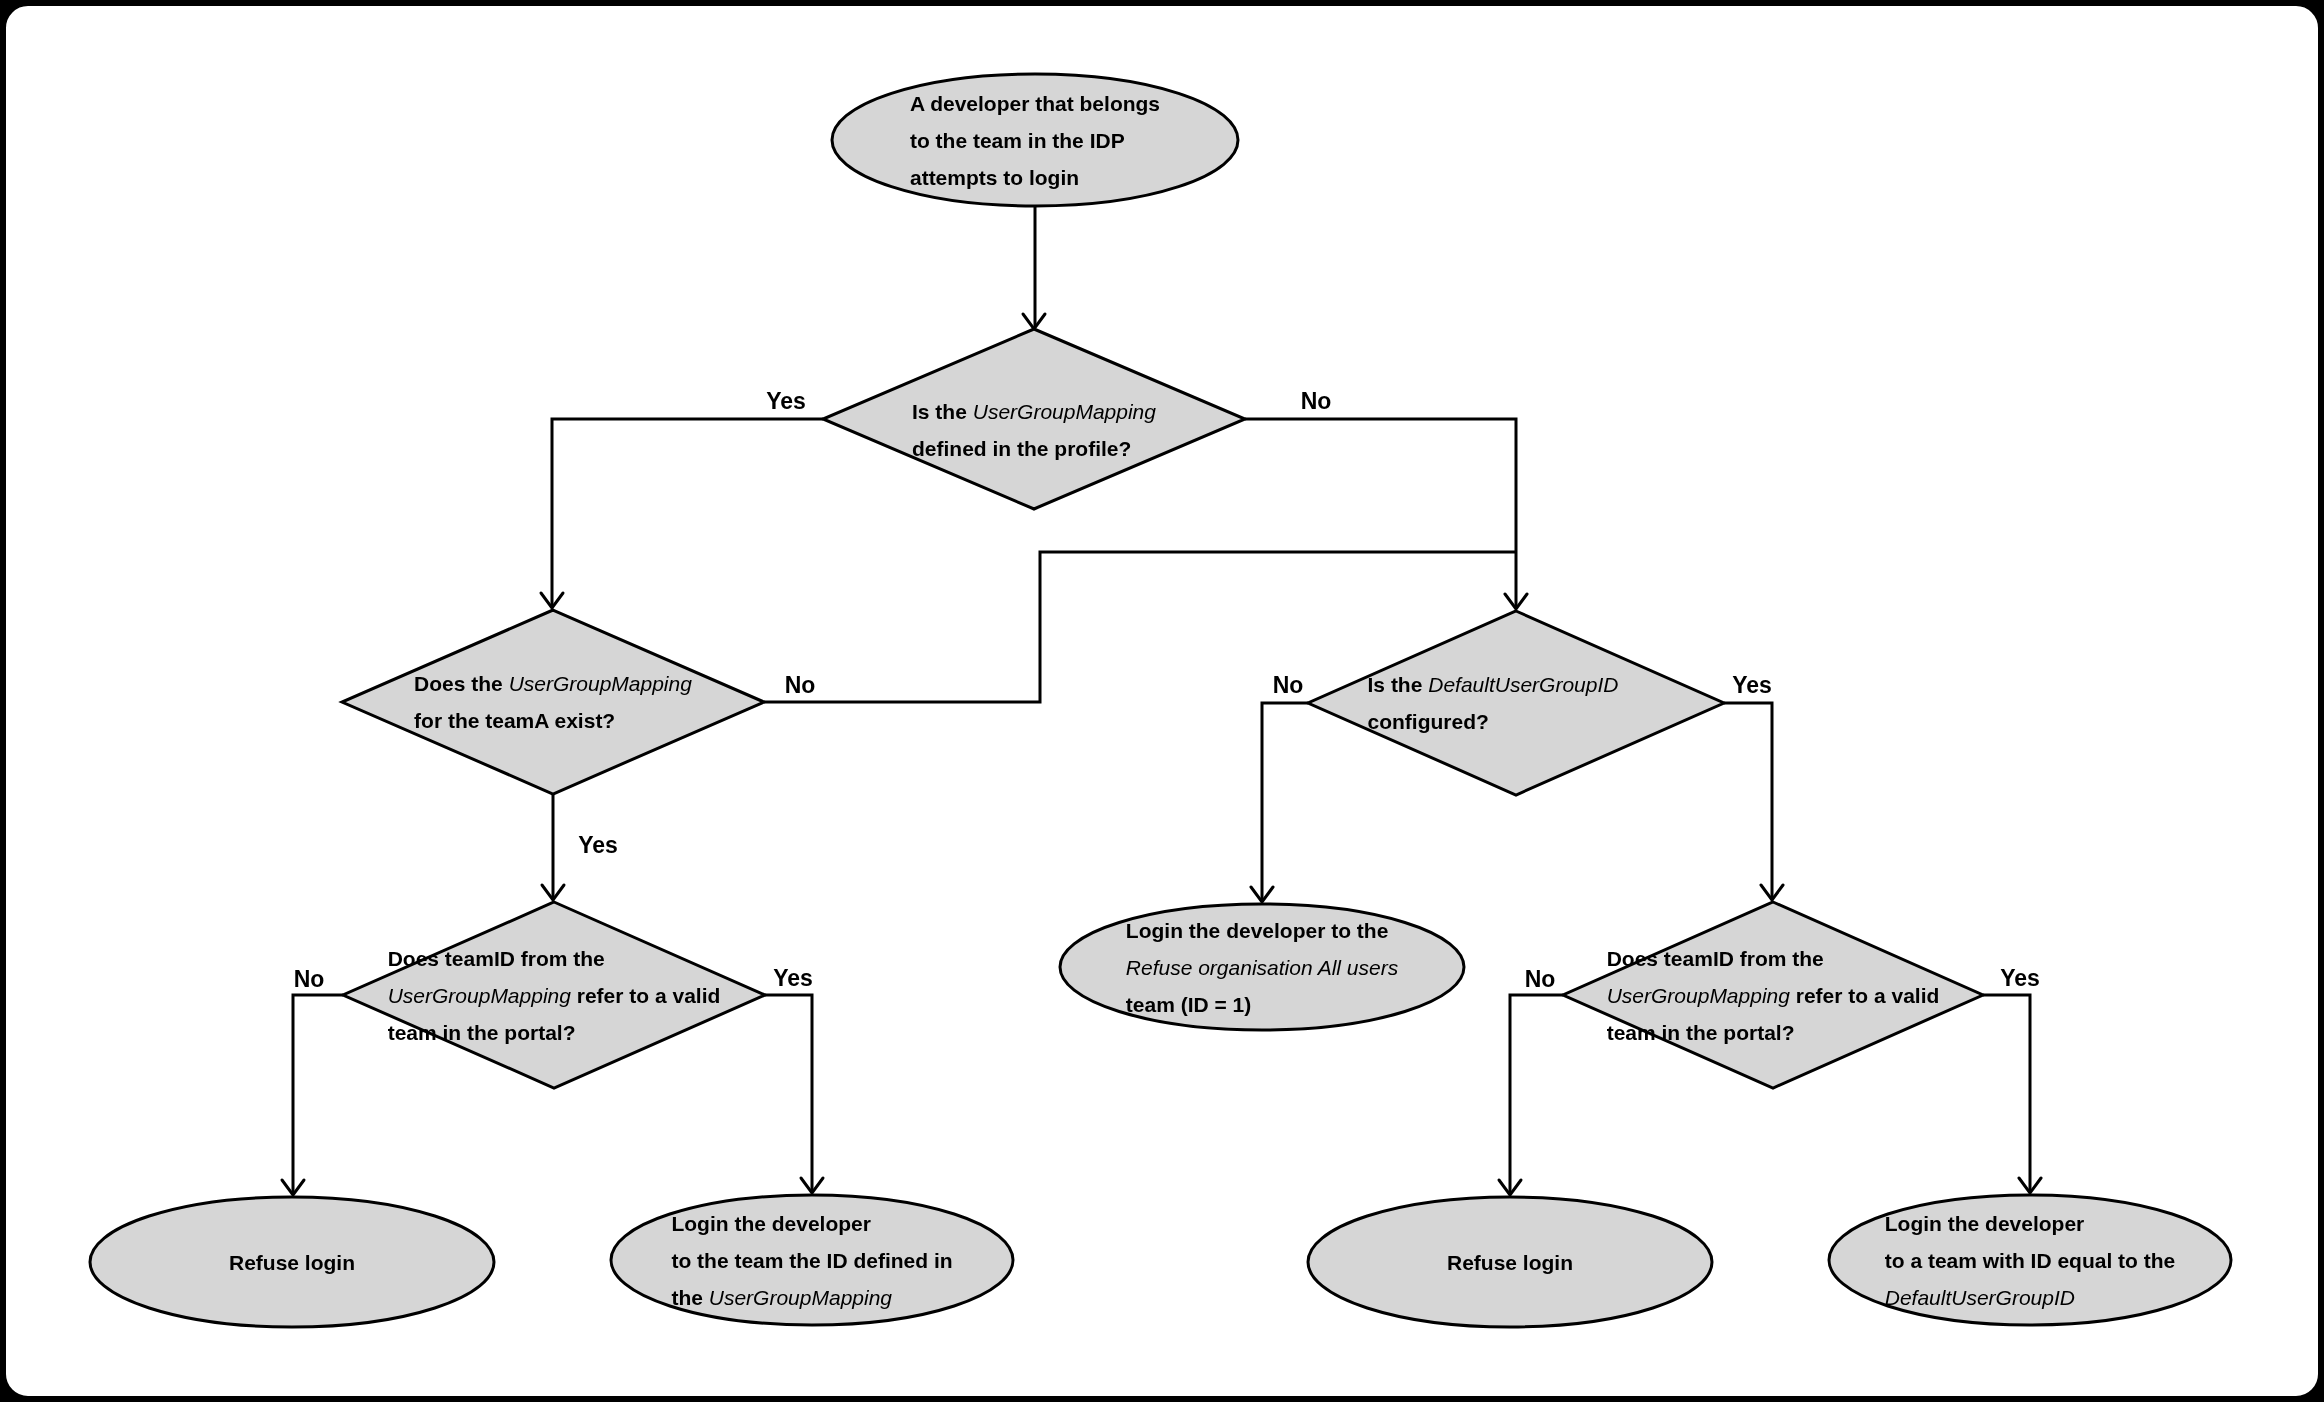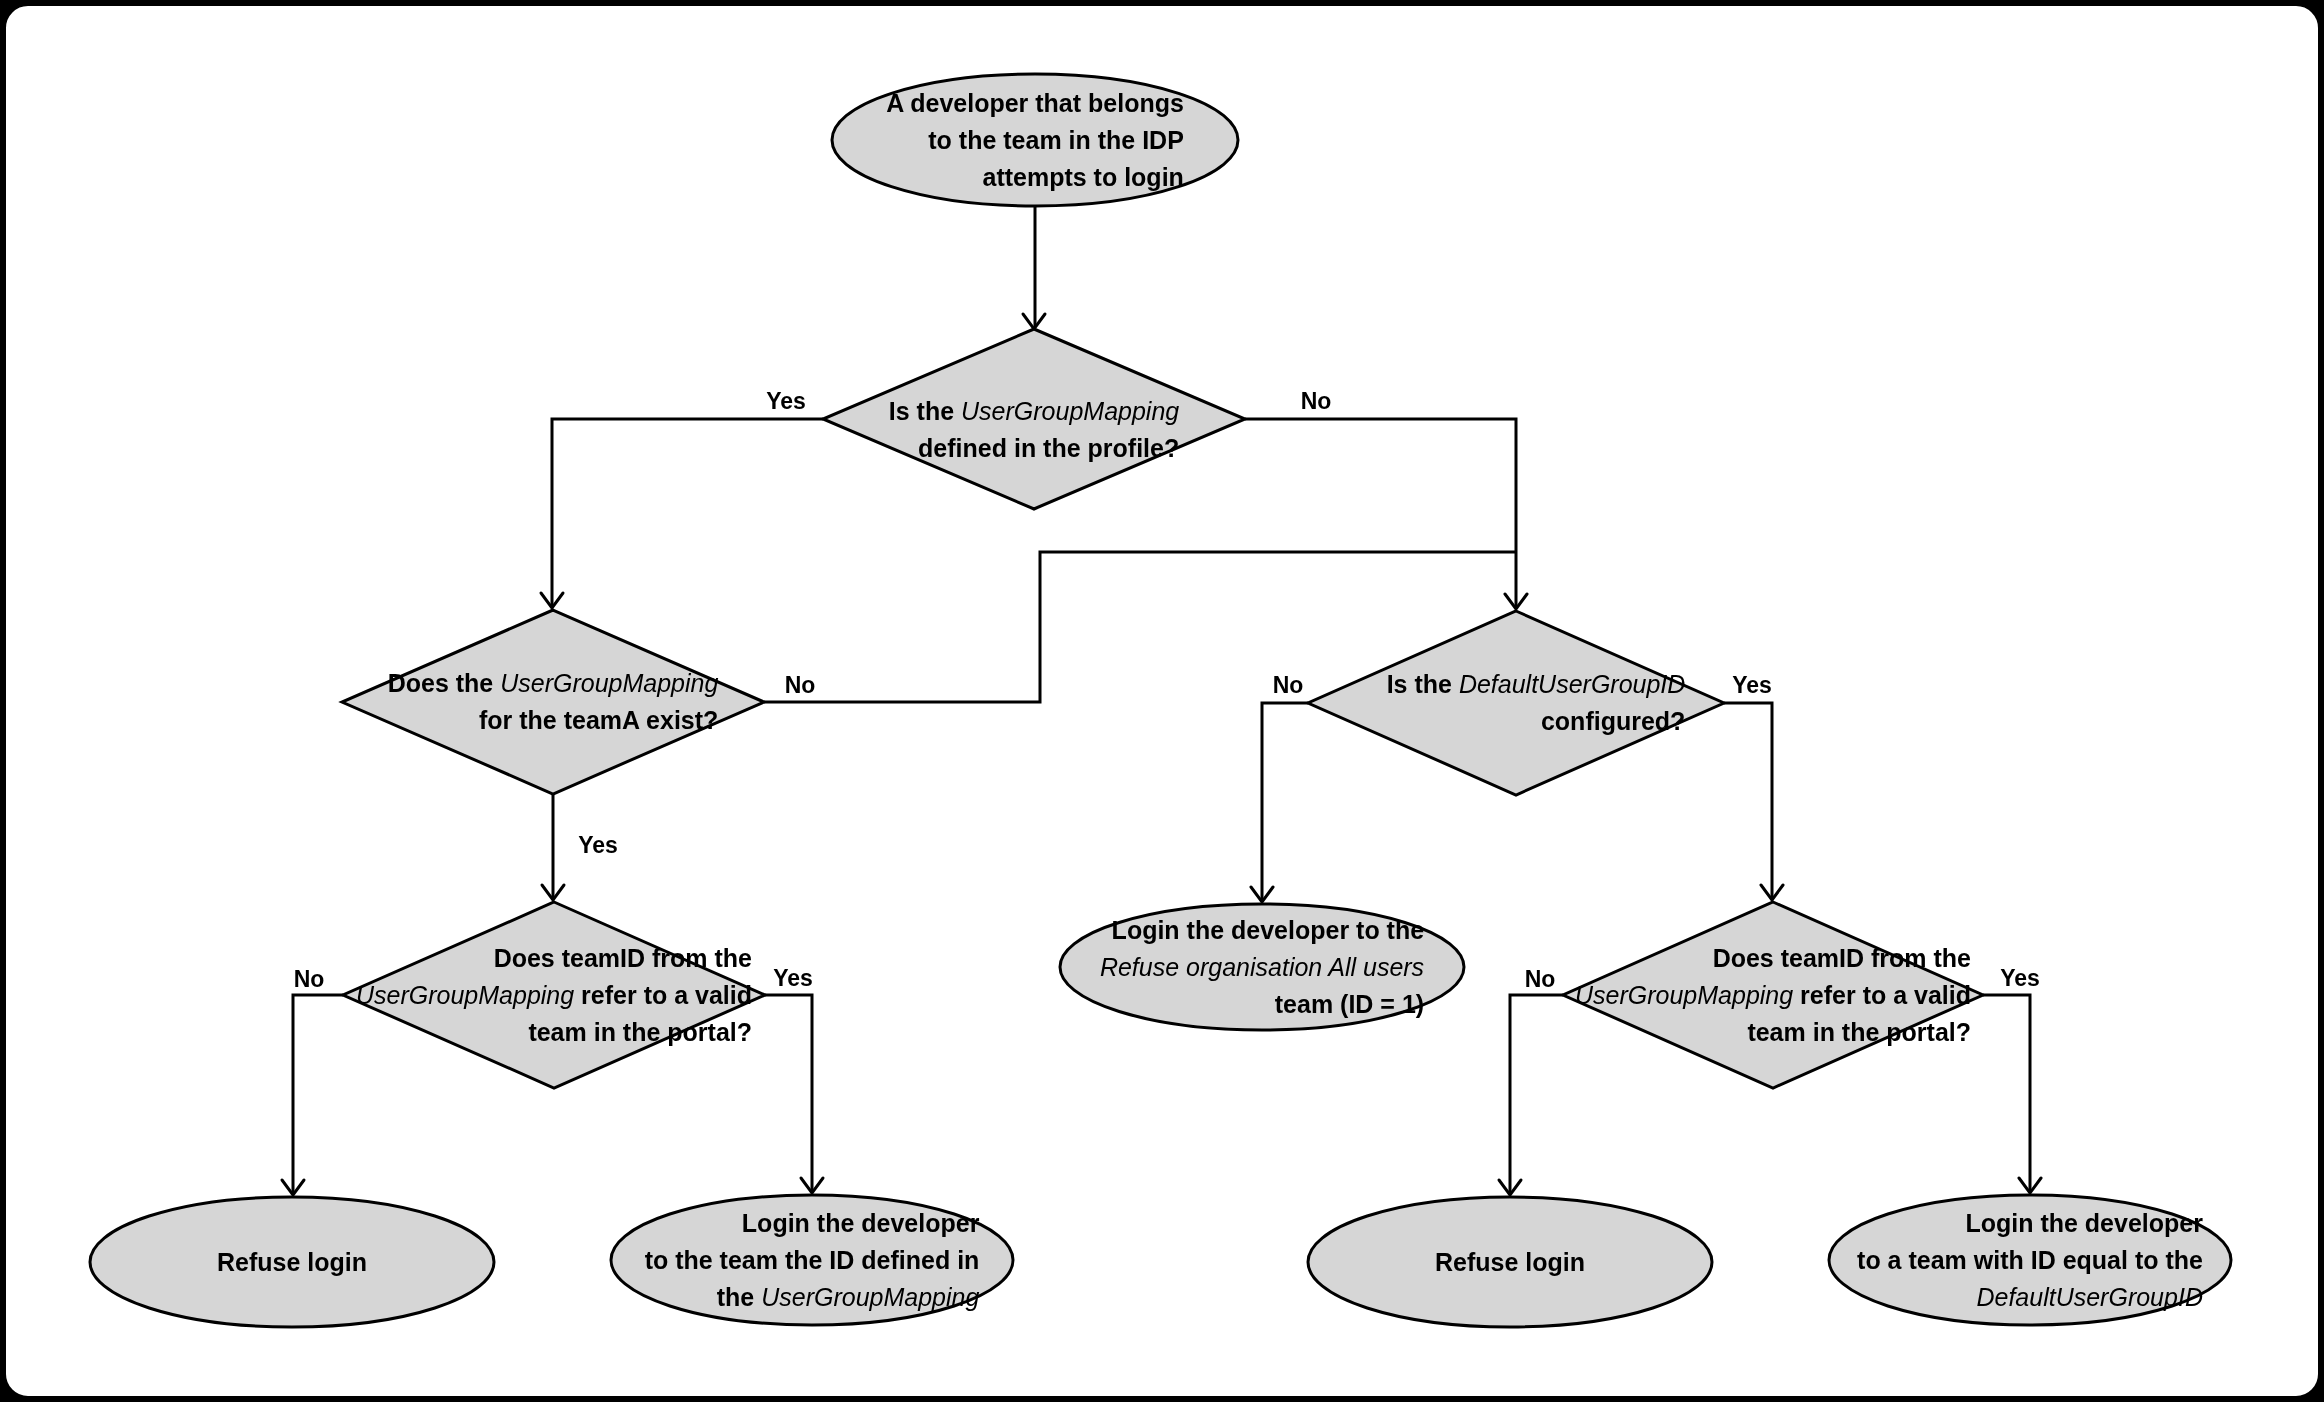--- a/index.html
+++ b/index.html
@@ -11,21 +11,21 @@
   .sheet{
     position:absolute;inset:0;box-sizing:border-box;
     background:#fff;border:6px solid #000;border-radius:28px;
   }
   svg.diagram{position:absolute;left:0;top:0;width:2324px;height:1402px;}
   .shape{fill:#d6d6d6;stroke:#000;stroke-width:3;}
   .edge{fill:none;stroke:#000;stroke-width:3;}
   .arrow{fill:none;stroke:#000;stroke-width:3;stroke-linecap:round;}
   .node-label{
     position:absolute;transform:translate(-50%,-50%);
-    text-align:right;font-size:25px;line-height:37px;
+    text-align:left;font-size:21px;line-height:37px;
     font-weight:bold;color:#000;white-space:nowrap;
   }
   .node-label .it{font-style:italic;font-weight:normal;}
   .edge-label{
     position:absolute;transform:translate(-50%,-50%);
     font-size:23px;font-weight:bold;color:#000;
     background:#fff;padding:0 3px;white-space:nowrap;
   }
 </style>
 </head>
@@ -80,21 +80,21 @@
     <ellipse class="shape" cx="812" cy="1260" rx="201" ry="65"></ellipse>
     <ellipse class="shape" cx="1262" cy="967" rx="202" ry="63"></ellipse>
     <ellipse class="shape" cx="1510" cy="1262" rx="202" ry="65"></ellipse>
     <ellipse class="shape" cx="2030" cy="1260" rx="201" ry="65"></ellipse>
   </g>
 </svg>
 
 <div class="node-label" style="left:1035px;top:140px"><span>A developer that belongs</span><br><span>to the team in the IDP</span><br><span>attempts to login</span></div>
 <div class="node-label" style="left:1034px;top:430px"><span>Is the </span><span class="it">UserGroupMapping</span><br><span>defined in the profile?</span></div>
 <div class="node-label" style="left:553px;top:702px"><span>Does the </span><span class="it">UserGroupMapping</span><br><span>for the teamA exist?</span></div>
-<div class="node-label" style="left:1536px;top:703px"><span>Is the </span><span class="it">DefaultUserGroupID</span><br><span>configured?</span></div>
+<div class="node-label" style="left:1493px;top:703px"><span>Is the </span><span class="it">DefaultUserGroupID</span><br><span>configured?</span></div>
 <div class="node-label" style="left:554px;top:995px"><span>Does teamID from the</span><br><span class="it">UserGroupMapping</span><span> refer to a valid</span><br><span>team in the portal?</span></div>
 <div class="node-label" style="left:1773px;top:995px"><span>Does teamID from the</span><br><span class="it">UserGroupMapping</span><span> refer to a valid</span><br><span>team in the portal?</span></div>
 <div class="node-label" style="left:292px;top:1262px"><span>Refuse login</span></div>
 <div class="node-label" style="left:812px;top:1260px"><span>Login the developer</span><br><span>to the team the ID defined in</span><br><span>the </span><span class="it">UserGroupMapping</span></div>
 <div class="node-label" style="left:1262px;top:967px"><span>Login the developer to the</span><br><span class="it">Refuse organisation All users</span><br><span>team (ID = 1)</span></div>
 <div class="node-label" style="left:1510px;top:1262px"><span>Refuse login</span></div>
 <div class="node-label" style="left:2030px;top:1260px"><span>Login the developer</span><br><span>to a team with ID equal to the</span><br><span class="it">DefaultUserGroupID</span></div>
 
 <span class="edge-label" style="left:786px;top:401px">Yes</span>
 <span class="edge-label" style="left:1316px;top:401px">No</span>

